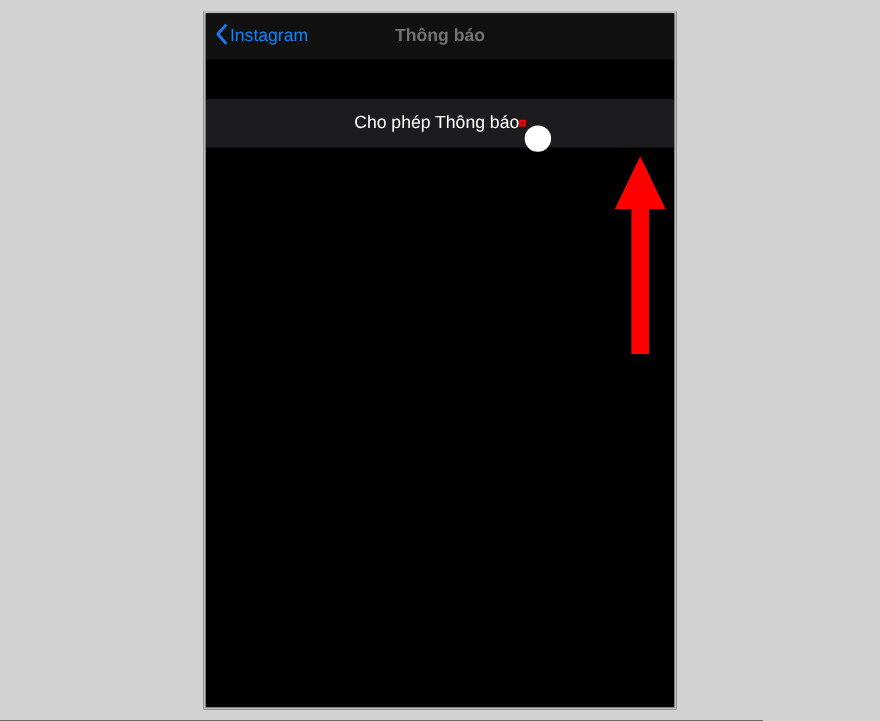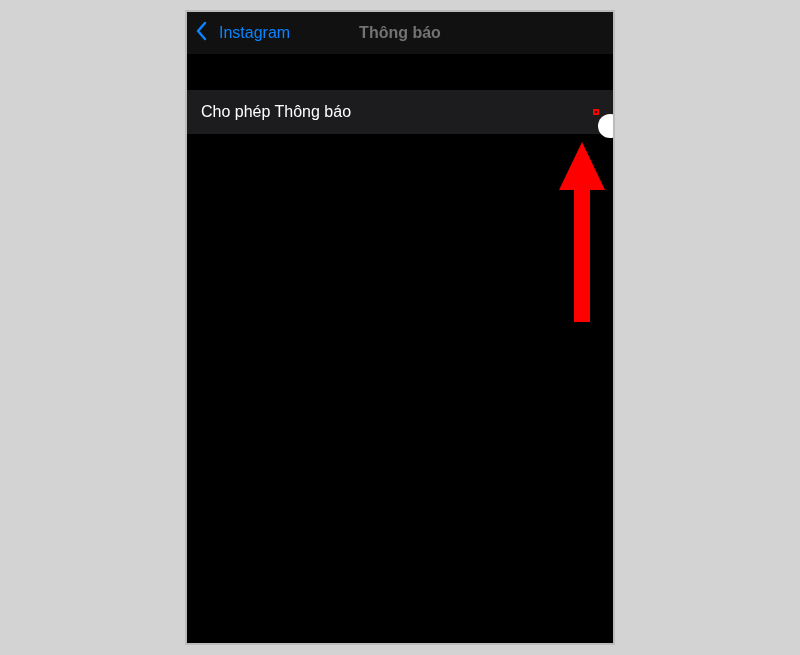--- a/index.html
+++ b/index.html
@@ -28,40 +28,39 @@
       align-items: center;
     }
     .back-link {
       position: absolute;
       left: 8px;
       display: flex;
       align-items: center;
       color: #0a84ff;
       font-size: 16px;
       cursor: pointer;
-      gap: 10px;
     }
     .chevron-left {
       display: inline-block;
       margin-right: 2px;
     }
     .nav-title {
       width: 100%;
       text-align: center;
       color: #737373;
       font-size: 16px;
       font-weight: 600;
     }
     .spacer { height: 36px; background: #000; }
     .row {
       background: #1c1c1e;
       height: 44px;
       display: flex;
       align-items: center;
-      justify-content: space-between;
+      justify-content: center;
       padding: 0 14px;
     }
     .row-label {
       color: #fff;
       font-size: 16px;
     }
     .highlight {
       border: 2px solid #ff0000;
       padding: 1px;
       display: inline-block;

